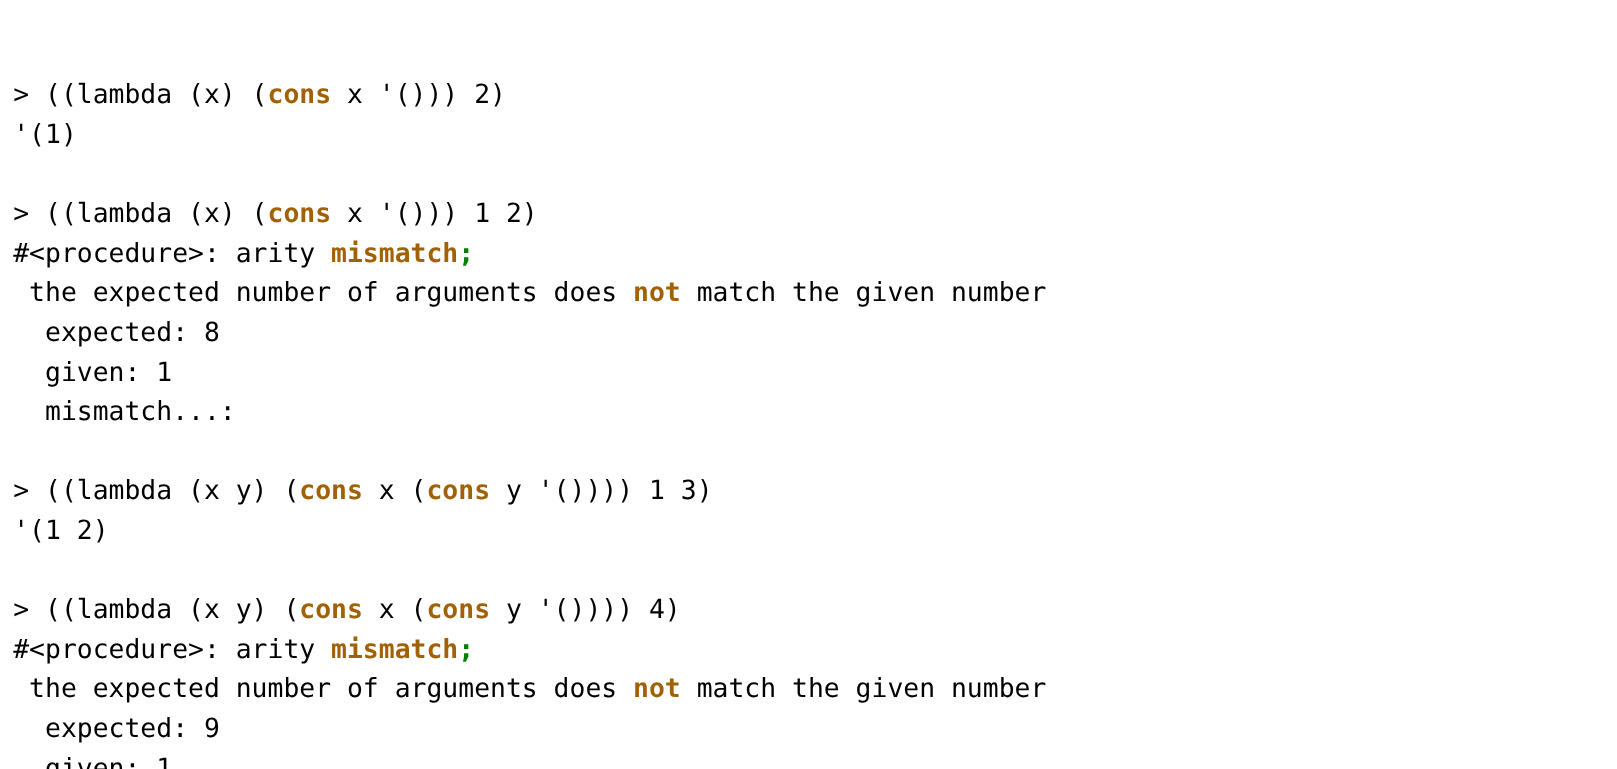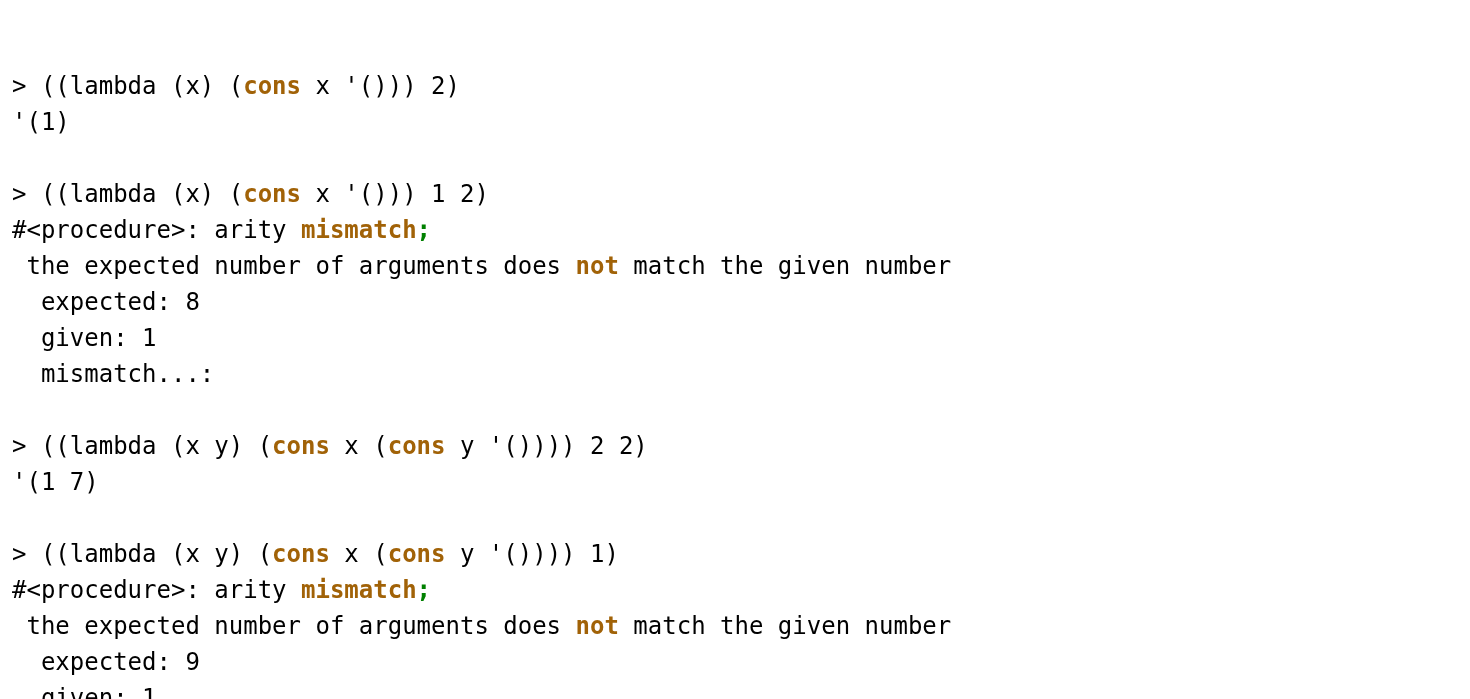--- a/index.html
+++ b/index.html
@@ -20,24 +20,24 @@
 <pre><span><span>&gt; ((lambda (x) (</span><span class="kw-blue">cons</span><span> x '())) 2)</span></span>
 <span>'(1)</span>
 <span></span>
 <span><span>&gt; ((lambda (x) (</span><span class="kw-blue">cons</span><span> x '())) 1 2)</span></span>
 <span><span>#&lt;procedure&gt;: arity </span><span class="kw-blue">mismatch</span><span class="kw-green">;</span></span>
 <span><span> the expected number of arguments does </span><span class="kw-blue">not</span><span> match the given number</span></span>
 <span>  expected: 8</span>
 <span>  given: 1</span>
 <span>  mismatch...:</span>
 <span></span>
-<span><span>&gt; ((lambda (x y) (</span><span class="kw-blue">cons</span><span> x (</span><span class="kw-blue">cons</span><span> y '()))) 2 2)</span></span>
-<span>'(1 7)</span>
+<span><span>&gt; ((lambda (x y) (</span><span class="kw-blue">cons</span><span> x (</span><span class="kw-blue">cons</span><span> y '()))) 1 3)</span></span>
+<span>'(1 2)</span>
 <span></span>
-<span><span>&gt; ((lambda (x y) (</span><span class="kw-blue">cons</span><span> x (</span><span class="kw-blue">cons</span><span> y '()))) 1)</span></span>
+<span><span>&gt; ((lambda (x y) (</span><span class="kw-blue">cons</span><span> x (</span><span class="kw-blue">cons</span><span> y '()))) 4)</span></span>
 <span><span>#&lt;procedure&gt;: arity </span><span class="kw-blue">mismatch</span><span class="kw-green">;</span></span>
 <span><span> the expected number of arguments does </span><span class="kw-blue">not</span><span> match the given number</span></span>
 <span>  expected: 9</span>
 <span>  given: 1</span>
 </pre>
 
 
 
 
 

